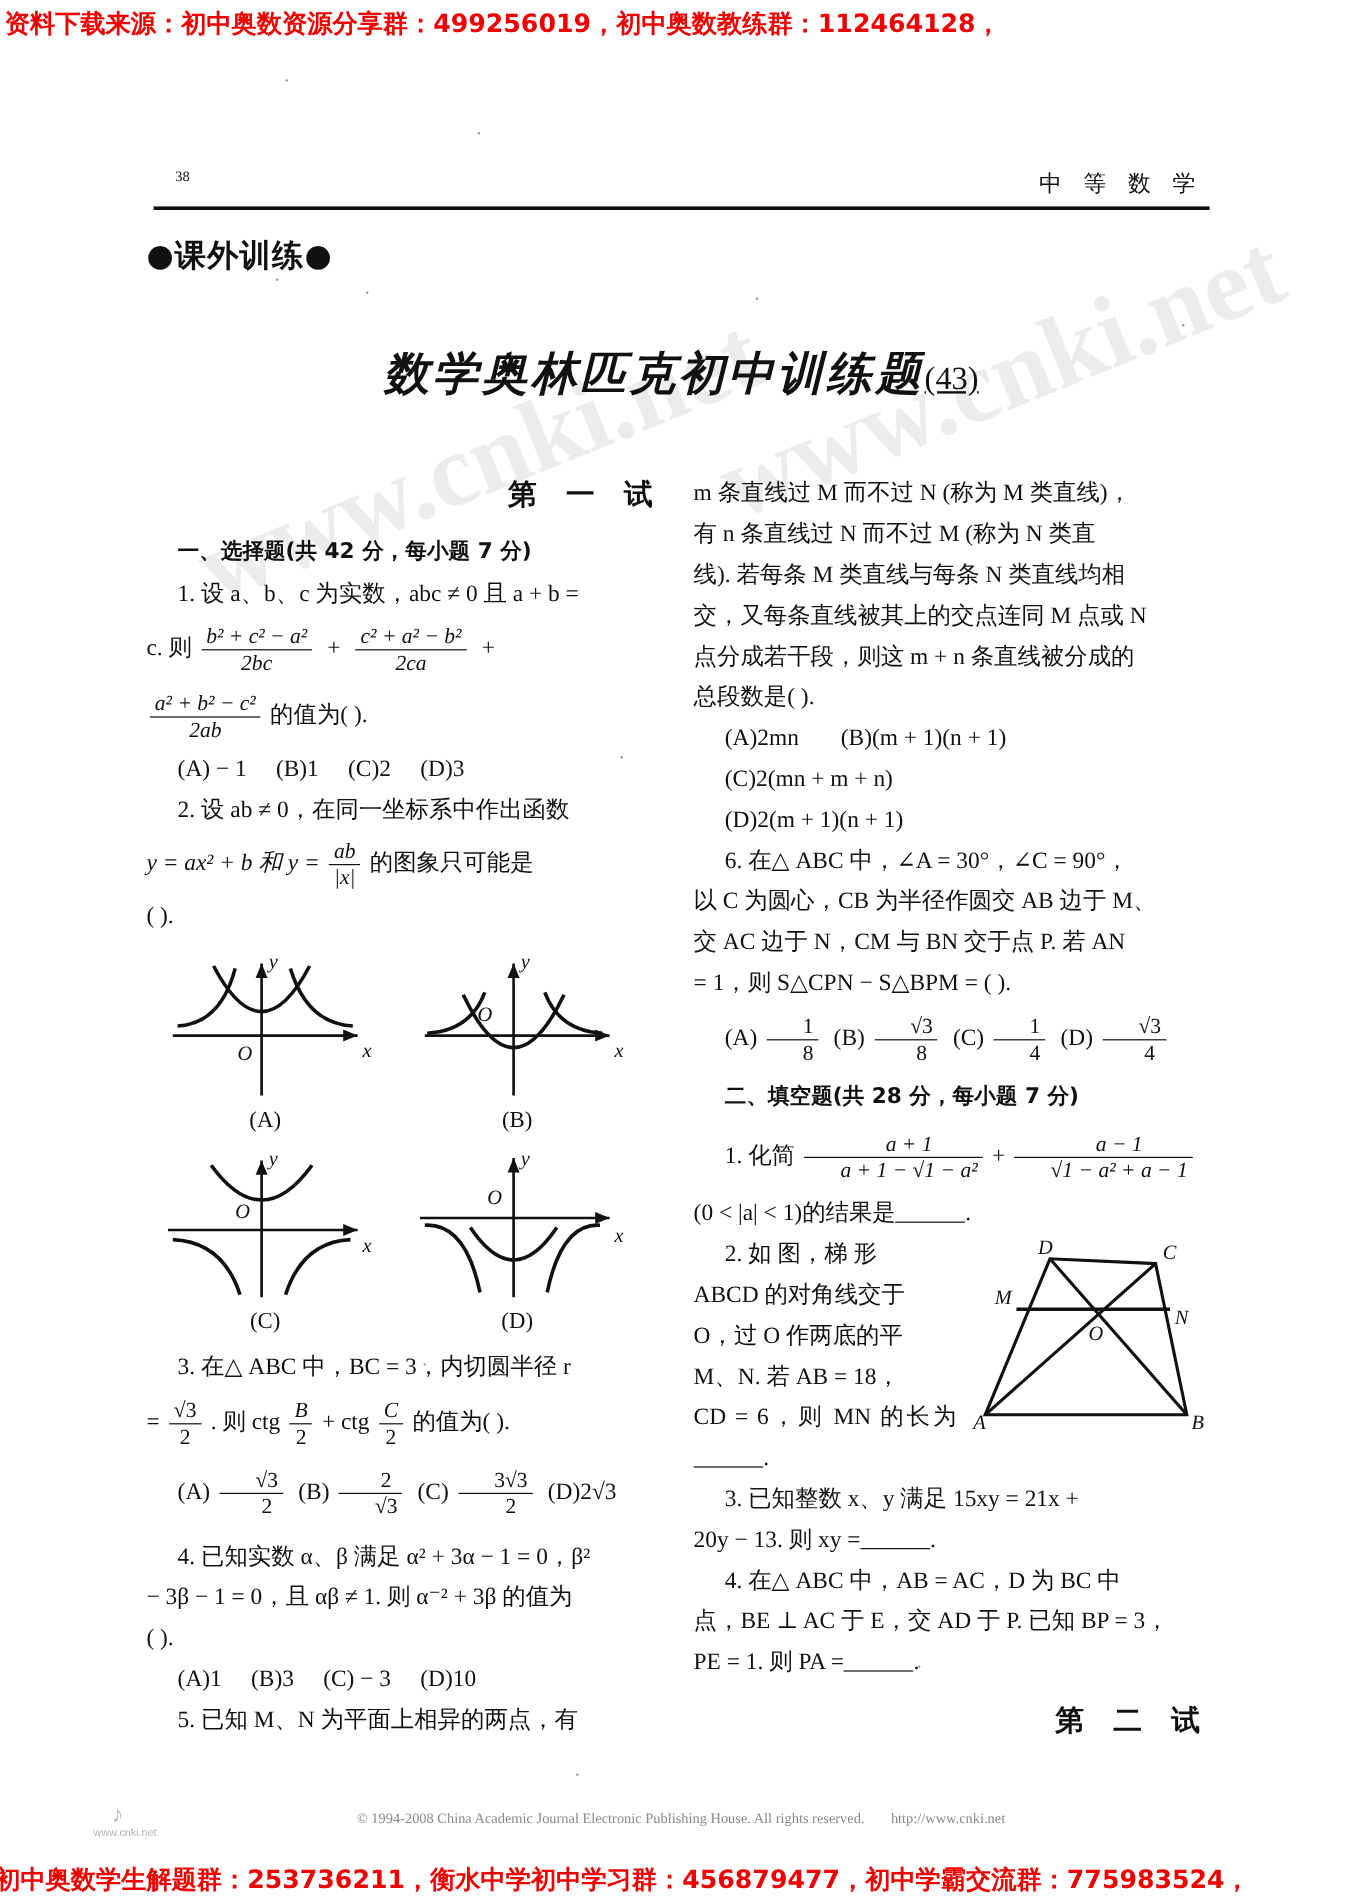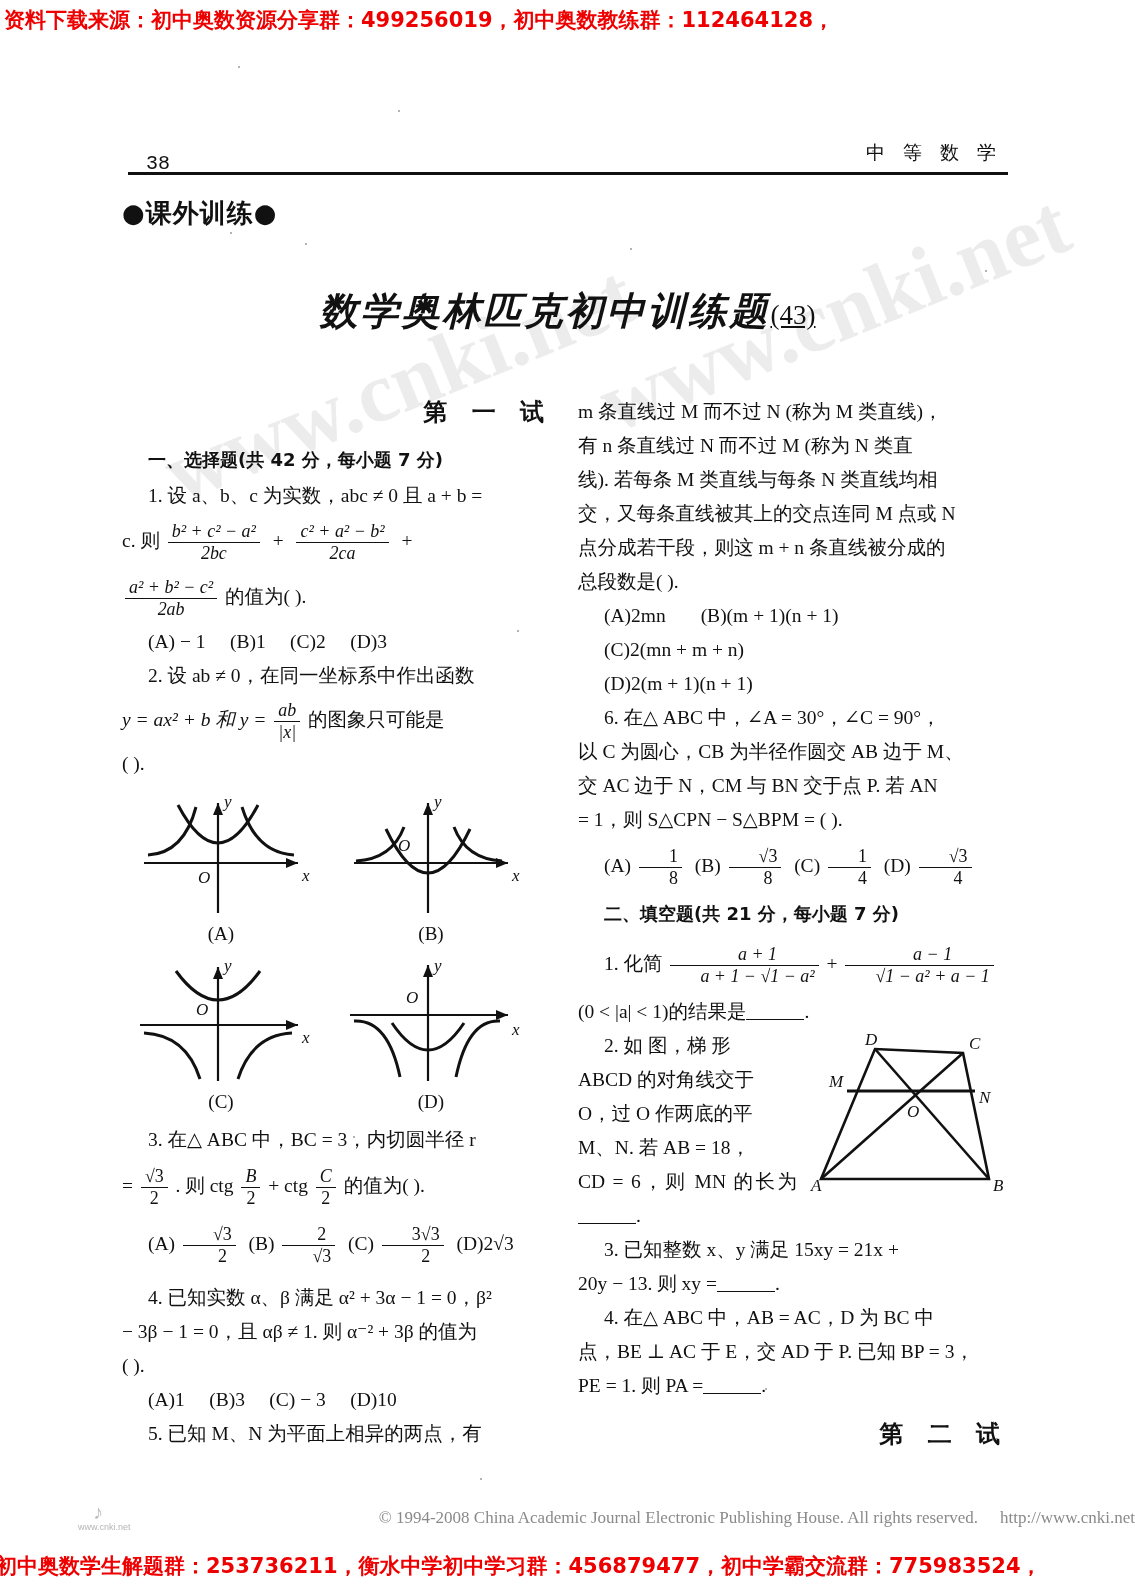--- a/index.html
+++ b/index.html
@@ -34,22 +34,22 @@
     left: 0; top: 0; width: 1135px; height: 1585px;
   }
 
   
   .runhead {
     position: absolute;
     left: 128px; top: 140px; width: 882px;
     height: 30px;
   }
   .runhead .folio {
-    position: absolute; left: 18px; top: 12px;
-    font-size: 20px; font-family: Liberation Mono, monospace;
+    position: absolute; left: 18px; top: 0;
+    font-size: 12px; font-family: Liberation Serif, serif;
   }
   .runhead .journal {
     position: absolute; right: 8px; top: 0;
     font-size: 19px; letter-spacing: 6px;
     font-family: "DejaVu Sans", sans-serif;
   }
   .rule {
     position: absolute;
     left: 128px; top: 172px; width: 880px;
     height: 3px; background: #111;
@@ -194,23 +194,23 @@
     position: absolute;
     width: 2px; height: 2px;
     background: #9a9a9a;
     border-radius: 50%;
   }
 
   
   .footer {
     position: absolute;
     left: 0; top: 1508px; width: 1135px;
-    text-align: right;
+    text-align: center;
     color: #8a8a8a;
-    font-size: 17px;
+    font-size: 12px;
     font-family: "Liberation Serif", serif;
     white-space: nowrap;
   }
   .footer .url { margin-left: 22px; }
   .cnki-logo {
     position: absolute;
     left: 78px; top: 1502px;
     width: 40px; height: 34px;
     color: #b5b5b5;
     font-size: 9px;
@@ -453,21 +453,21 @@
         <span class="n">1</span>
         <span class="d">4</span>
       </span>
       <span>&nbsp;(D)</span>
       <span class="frac">
         <span class="n">√3</span>
         <span class="d">4</span>
       </span>
     </div>
 
-    <div class="part-head">二、填空题(共 21 分，每小题 7 分)</div>
+    <div class="part-head">二、填空题(共 28 分，每小题 7 分)</div>
 
     <div class="q" style="line-height:62px;">
       <span>1. 化简</span>
       <span class="frac">
         <span class="n it">a + 1</span>
         <span class="d it">a + 1 − √1 − a²</span>
       </span>
       <span>+</span>
       <span class="frac">
         <span class="n it">a − 1</span>

